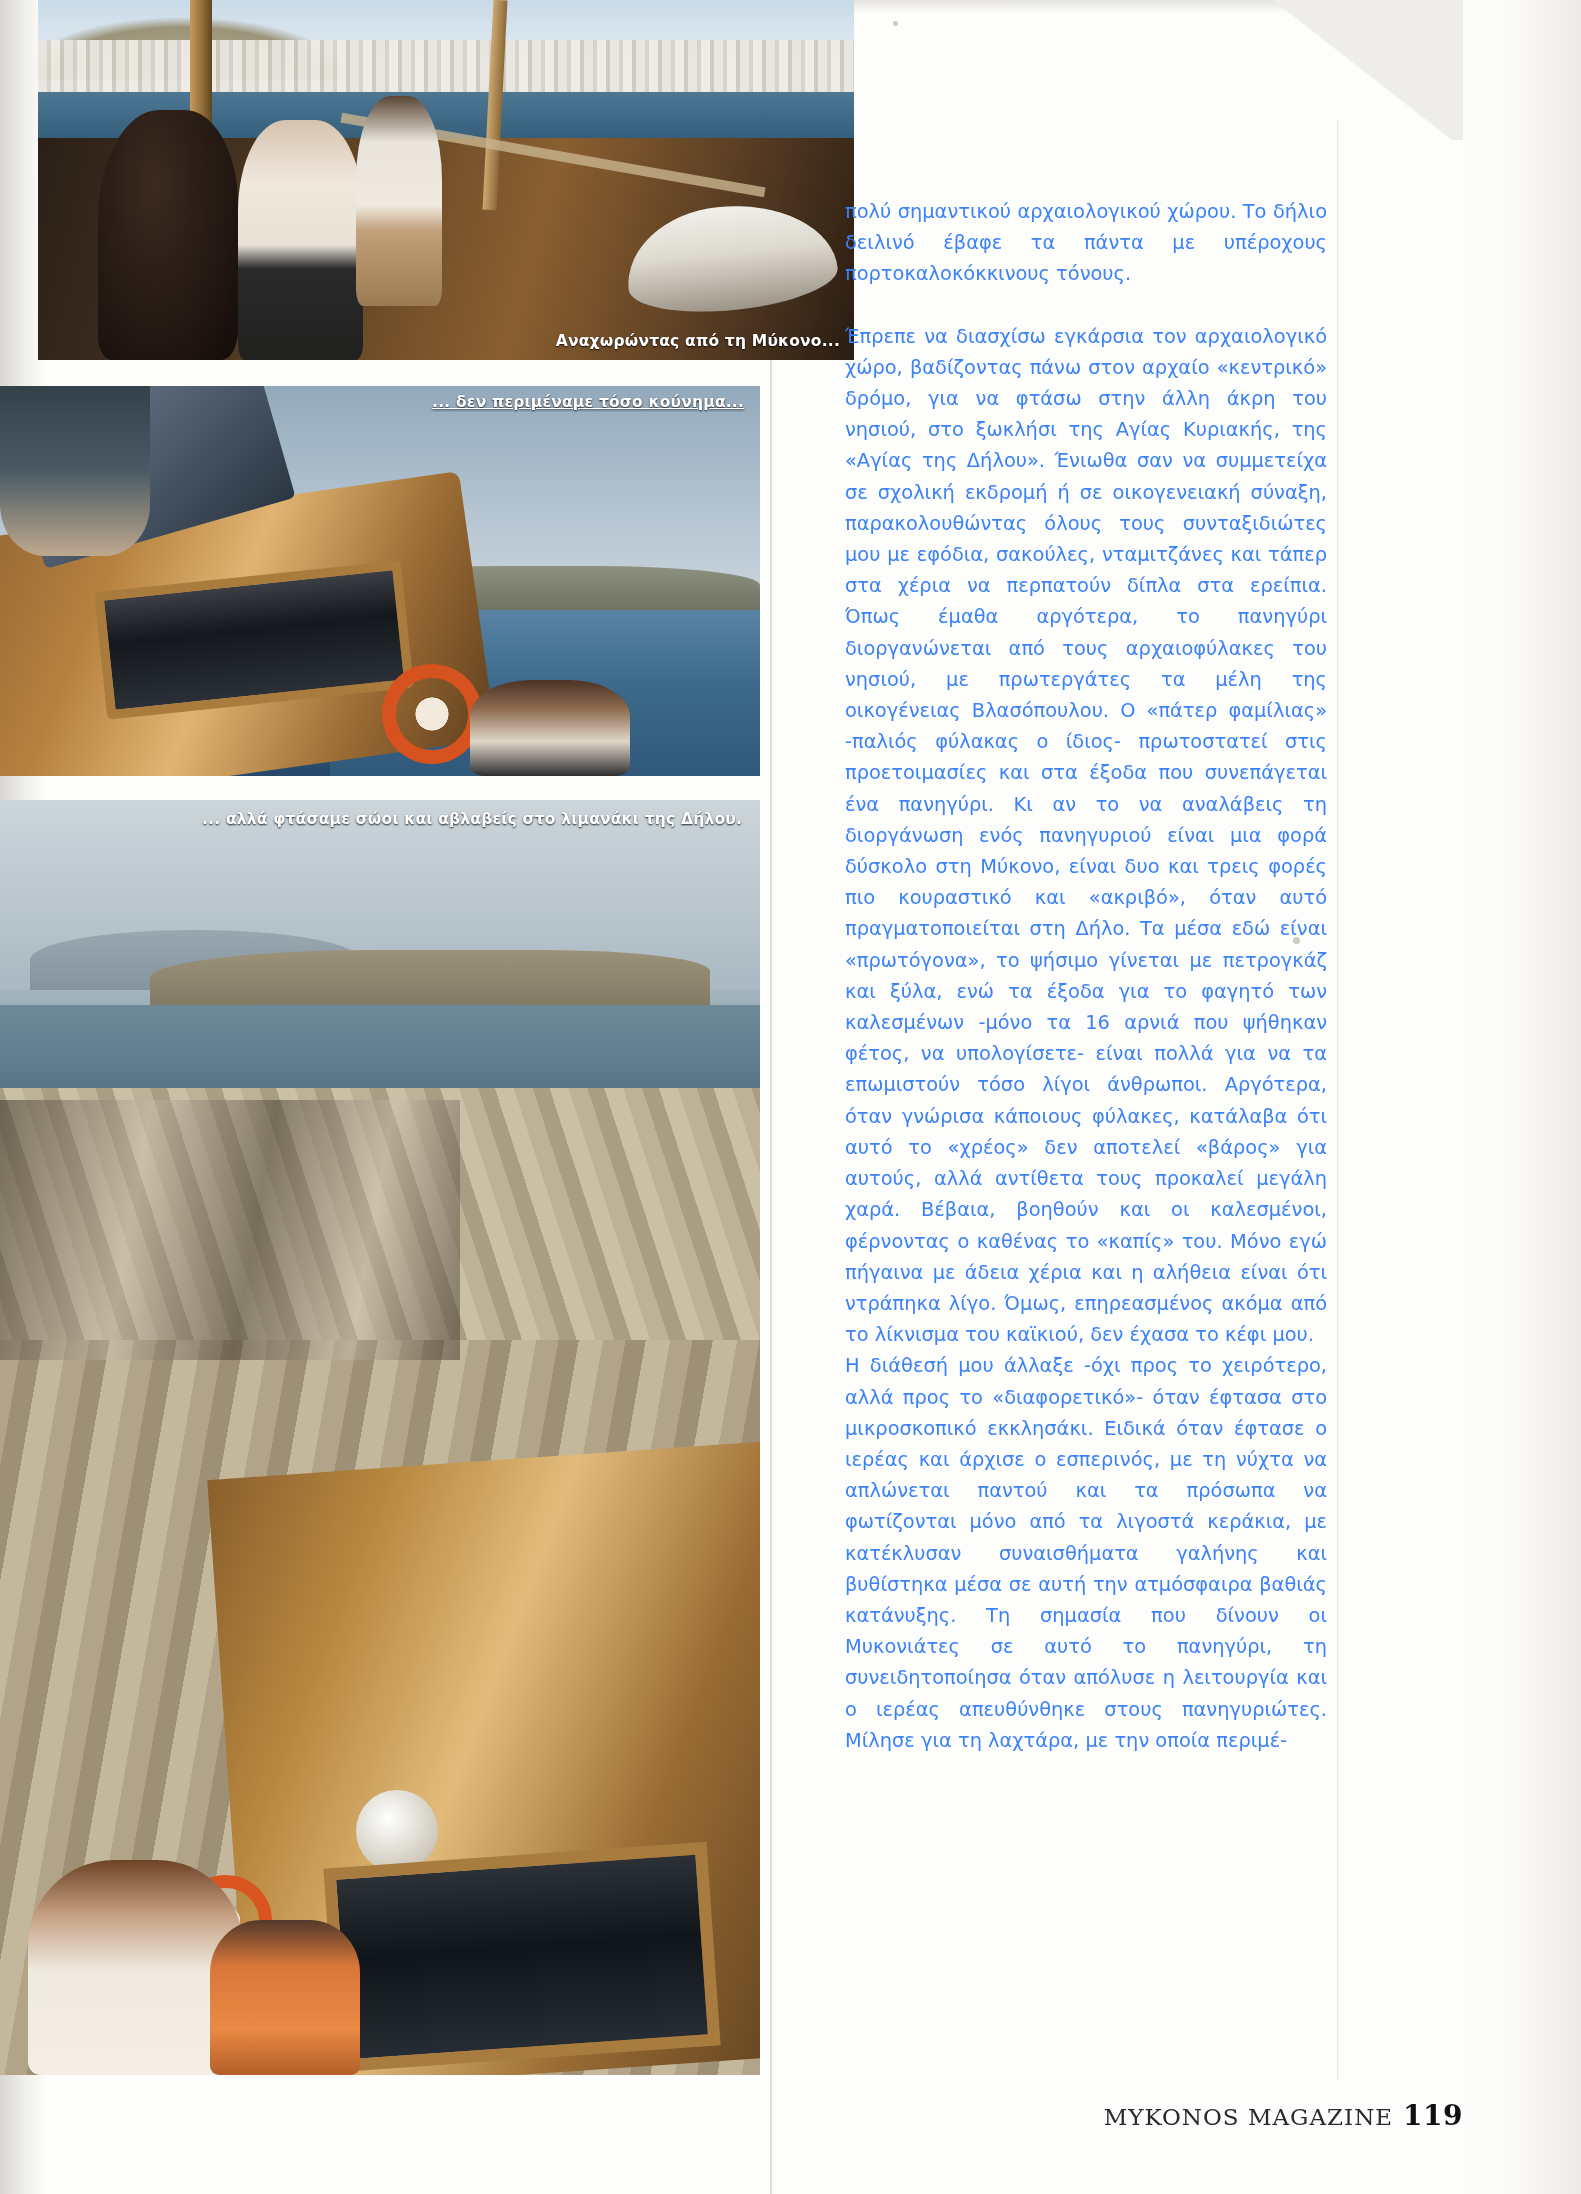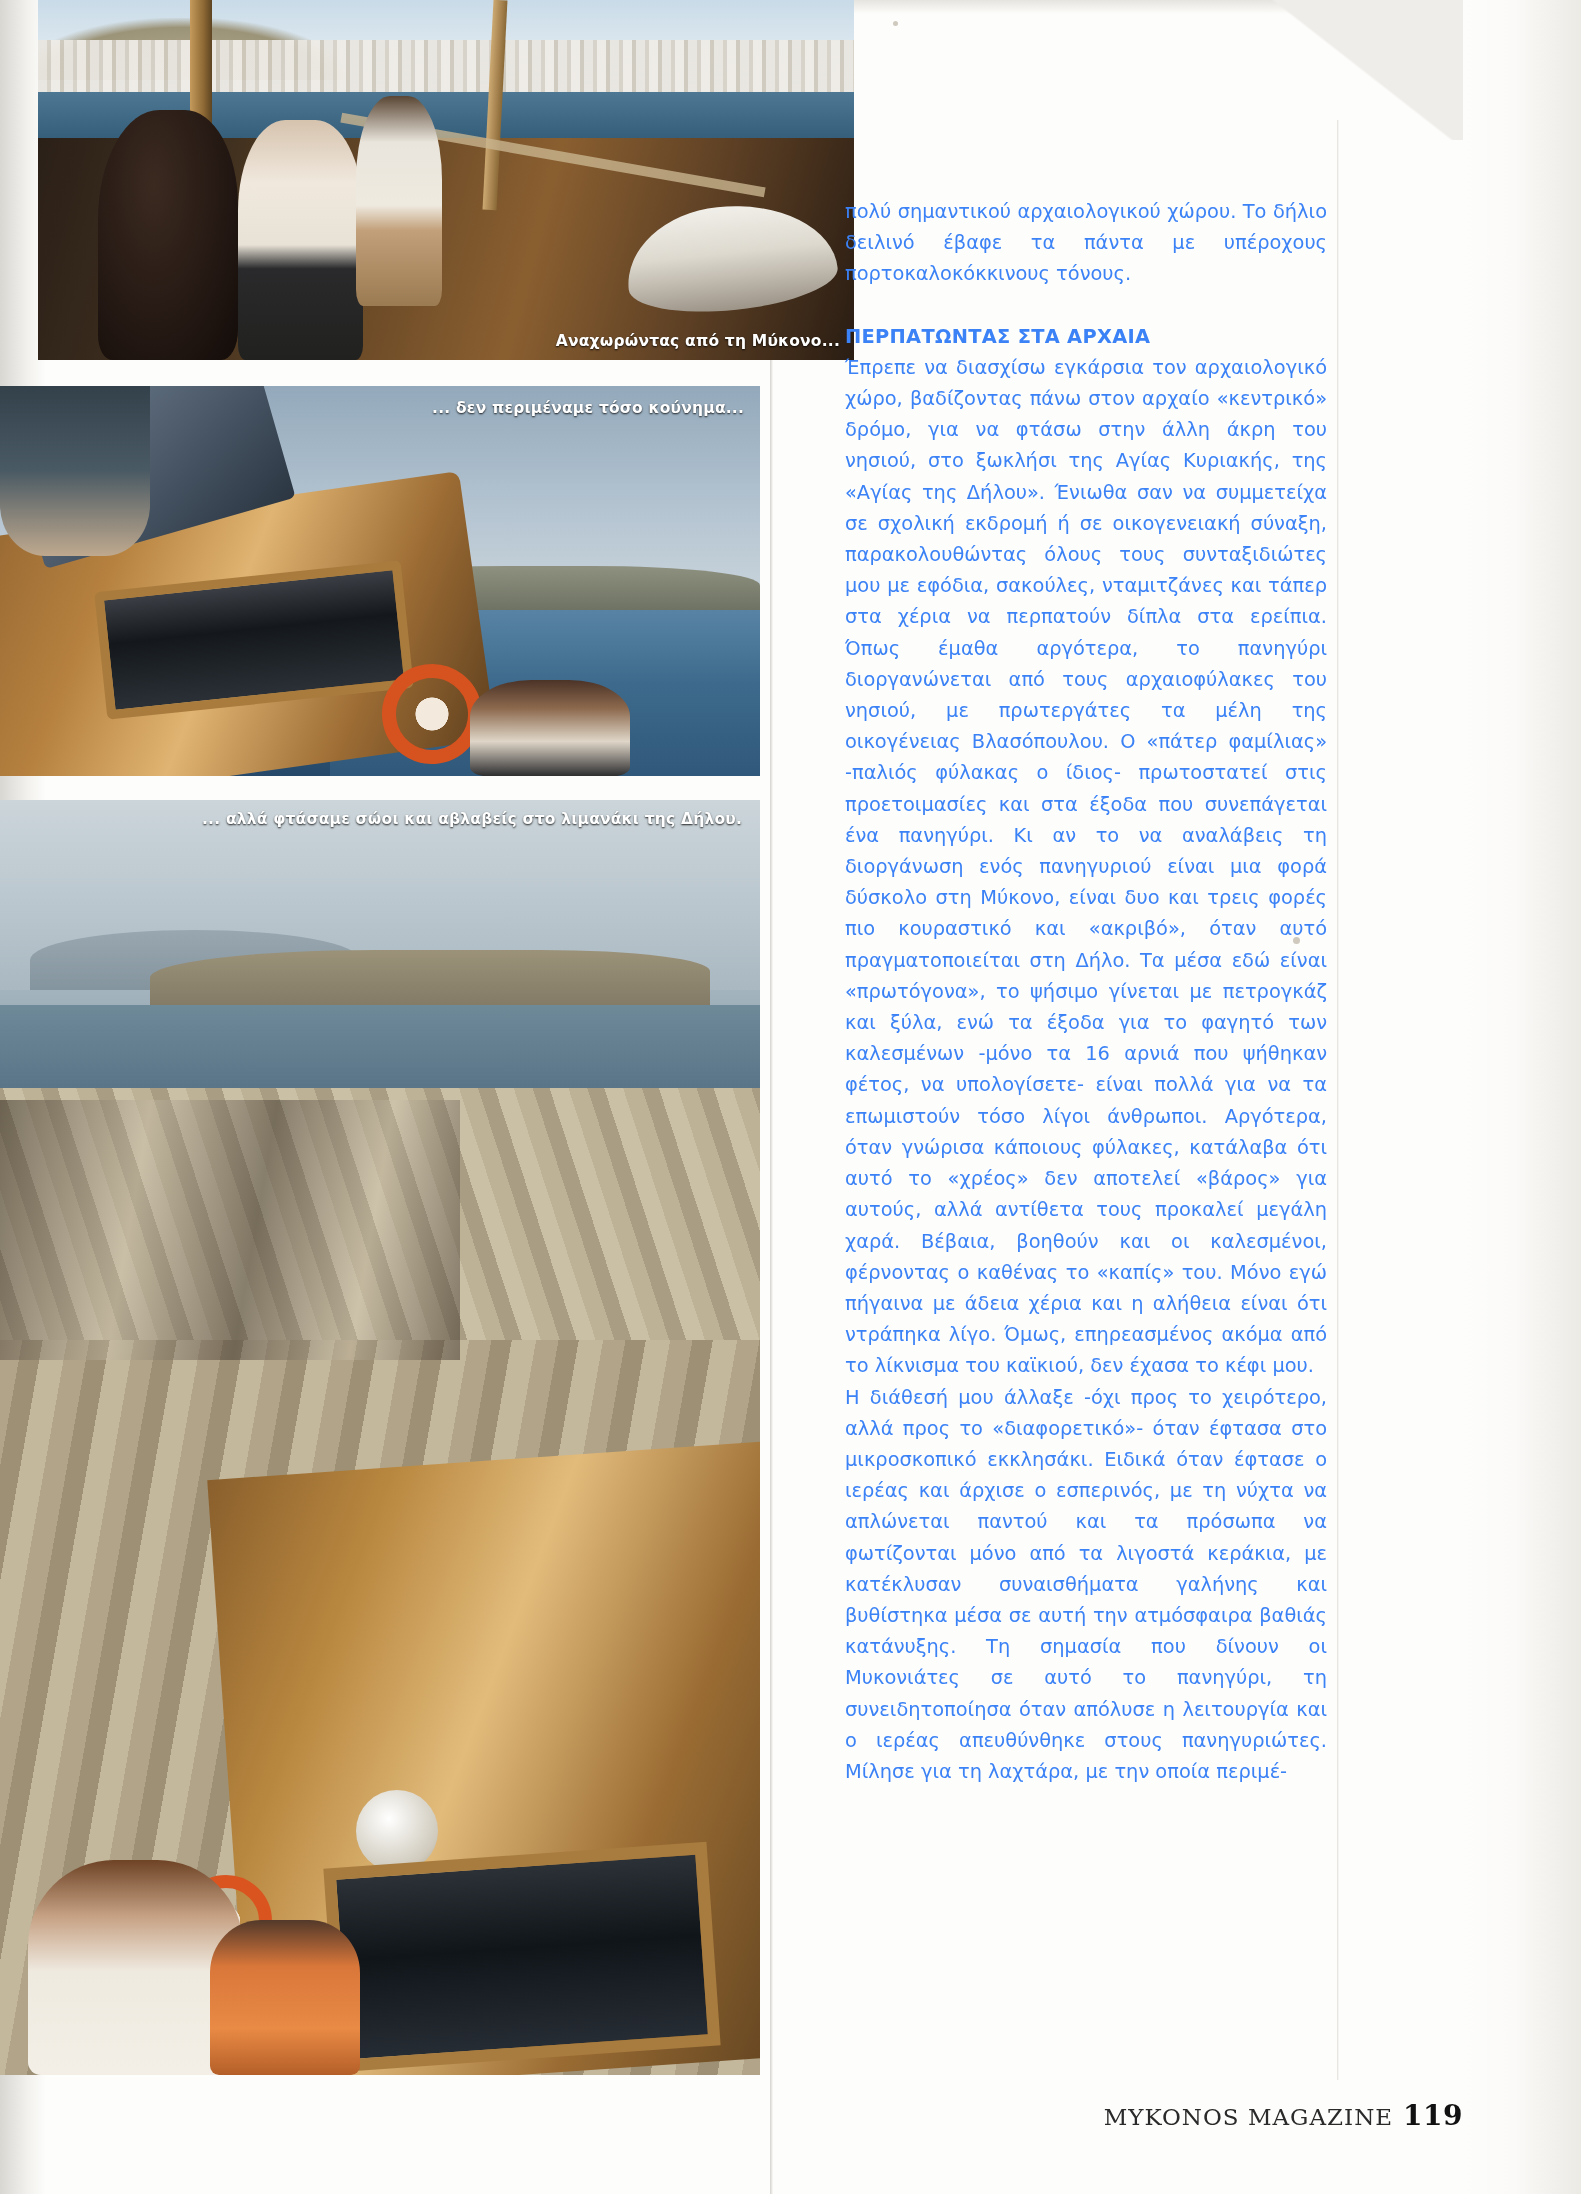--- a/index.html
+++ b/index.html
@@ -183,21 +183,21 @@
     border-radius: 50%;
     border: 14px solid #d6521f;
     background: radial-gradient(circle, #f3e9dd 0 32%, rgba(0,0,0,0) 33%);
     transform: rotate(-8deg);
   }
   #photo2 .pax {
     position: absolute; right: 130px; top: 294px; width: 160px; height: 96px;
     background: linear-gradient(to bottom, #4b3327 0%, #8d6a4e 30%, #dfd6c8 64%, #2e2e30 100%);
     border-radius: 38% 38% 10% 10%;
   }
-  #photo2 .cap2 { right: 16px; top: 13px; }
+  #photo2 .cap2 { right: 16px; top: 7px; text-decoration: underline; }
 
   
   #photo3 {
     left: 0px; top: 800px; width: 760px; height: 1275px;
     background: linear-gradient(to bottom, #c2ccd2 0%, #b9c4cc 10%, #9fb0bb 16%, #8ca4b2 22%, #7b8f91 30%, #a99c84 44%, #c0b296 60%, #9b8a6f 78%, #6d5f49 100%);
     text-align: center;
   }
   #photo3 .sky3 {
     position: absolute; left: 0; top: 0; width: 100%; height: 190px;
     background: linear-gradient(to bottom, #cbd5da 0%, #b9c5cd 60%, #a9b8c1 100%);
@@ -370,21 +370,20 @@
     <div class="cabin3"></div>
     <div class="ring3"></div>
     <div class="man"></div>
     <div class="orange"></div>
     <div class="caption cap3">... αλλά φτάσαμε σώοι και αβλαβείς στο λιμανάκι της Δήλου.</div>
   </div>
 
   <div class="column">
     <p>πολύ σημαντικού αρχαιολογικού χώρου. Το δήλιο δειλινό έβαφε τα πάντα με υπέροχους πορτοκαλοκόκκινους τόνους.</p>
     <div class="para-gap"></div>
-    <p class="subhead">ΠΕΡΠΑΤΩΝΤΑΣ ΣΤΑ ΑΡΧΑΙΑ</p>
     <p>Έπρεπε να διασχίσω εγκάρσια τον αρχαιολογικό χώρο, βαδίζοντας πάνω στον αρχαίο «κεντρικό» δρόμο, για να φτάσω στην άλλη άκρη του νησιού, στο ξωκλήσι της Αγίας Κυριακής, της «Αγίας της Δήλου». Ένιωθα σαν να συμμετείχα σε σχολική εκδρομή ή σε οικογενειακή σύναξη, παρακολουθώντας όλους τους συνταξιδιώτες μου με εφόδια, σακούλες, νταμιτζάνες και τάπερ στα χέρια να περπατούν δίπλα στα ερείπια. Όπως έμαθα αργότερα, το πανηγύρι διοργανώνεται από τους αρχαιοφύλακες του νησιού, με πρωτεργάτες τα μέλη της οικογένειας Βλασόπουλου. Ο «πάτερ φαμίλιας» -παλιός φύλακας ο ίδιος- πρωτοστατεί στις προετοιμασίες και στα έξοδα που συνεπάγεται ένα πανηγύρι. Κι αν το να αναλάβεις τη διοργάνωση ενός πανηγυριού είναι μια φορά δύσκολο στη Μύκονο, είναι δυο και τρεις φορές πιο κουραστικό και «ακριβό», όταν αυτό πραγματοποιείται στη Δήλο. Τα μέσα εδώ είναι «πρωτόγονα», το ψήσιμο γίνεται με πετρογκάζ και ξύλα, ενώ τα έξοδα για το φαγητό των καλεσμένων -μόνο τα 16 αρνιά που ψήθηκαν φέτος, να υπολογίσετε- είναι πολλά για να τα επωμιστούν τόσο λίγοι άνθρωποι. Αργότερα, όταν γνώρισα κάποιους φύλακες, κατάλαβα ότι αυτό το «χρέος» δεν αποτελεί «βάρος» για αυτούς, αλλά αντίθετα τους προκαλεί μεγάλη χαρά. Βέβαια, βοηθούν και οι καλεσμένοι, φέρνοντας ο καθένας το «καπίς» του. Μόνο εγώ πήγαινα με άδεια χέρια και η αλήθεια είναι ότι ντράπηκα λίγο. Όμως, επηρεασμένος ακόμα από το λίκνισμα του καϊκιού, δεν έχασα το κέφι μου.</p>
     <p>Η διάθεσή μου άλλαξε -όχι προς το χειρότερο, αλλά προς το «διαφορετικό»- όταν έφτασα στο μικροσκοπικό εκκλησάκι. Ειδικά όταν έφτασε ο ιερέας και άρχισε ο εσπερινός, με τη νύχτα να απλώνεται παντού και τα πρόσωπα να φωτίζονται μόνο από τα λιγοστά κεράκια, με κατέκλυσαν συναισθήματα γαλήνης και βυθίστηκα μέσα σε αυτή την ατμόσφαιρα βαθιάς κατάνυξης. Τη σημασία που δίνουν οι Μυκονιάτες σε αυτό το πανηγύρι, τη συνειδητοποίησα όταν απόλυσε η λειτουργία και ο ιερέας απευθύνθηκε στους πανηγυριώτες. Μίλησε για τη λαχτάρα, με την οποία περιμέ-</p>
   </div>
 
   <div class="footer">
     <span class="brand">MYKONOS MAGAZINE</span>
     <span class="pageno">119</span>
   </div>
 
   <div class="speck" style="left:1293px; top:937px; width:7px; height:7px;"></div>

